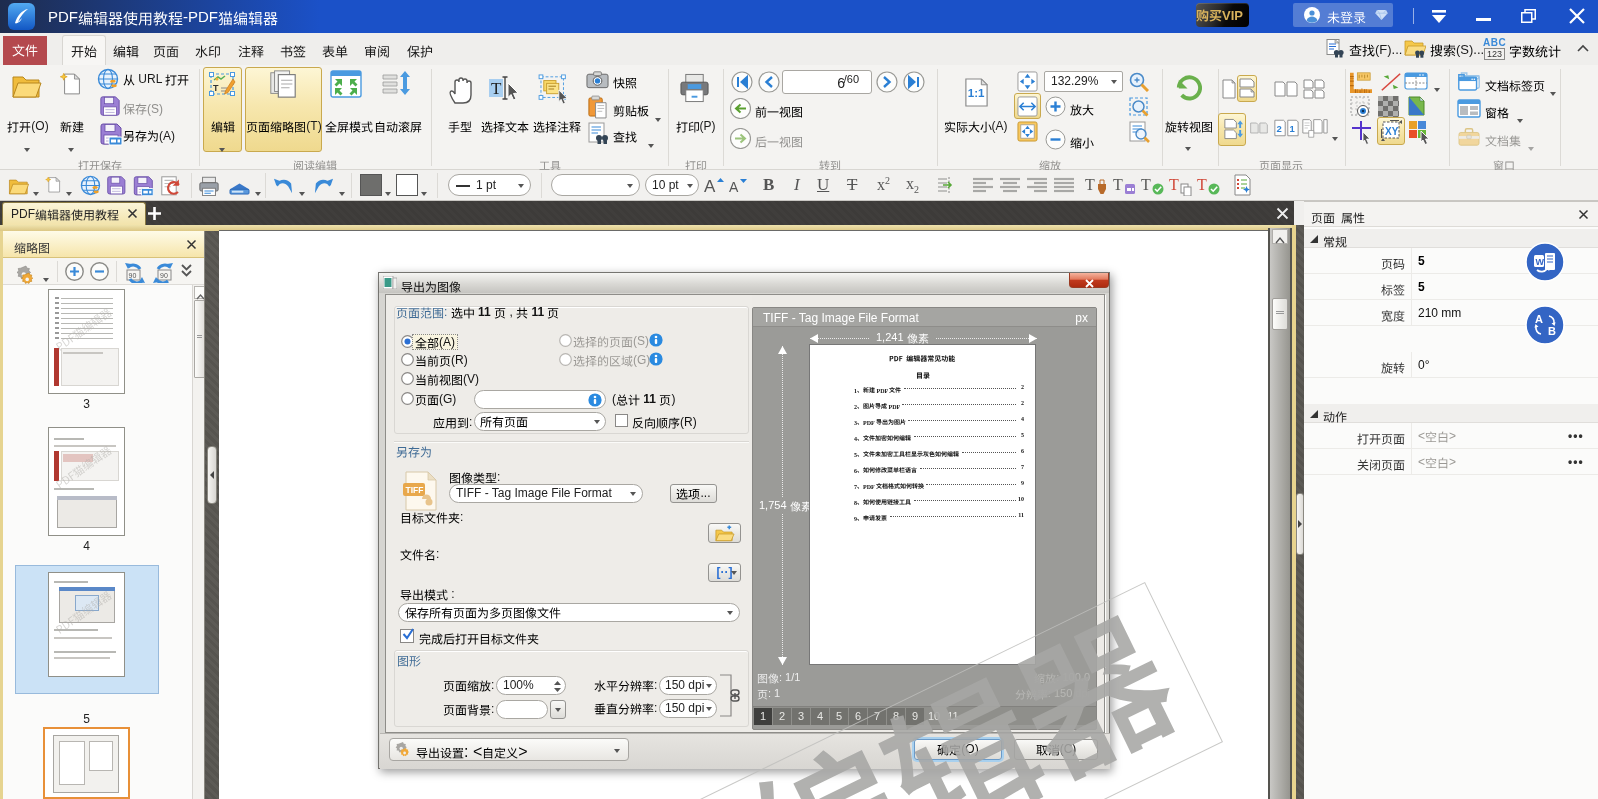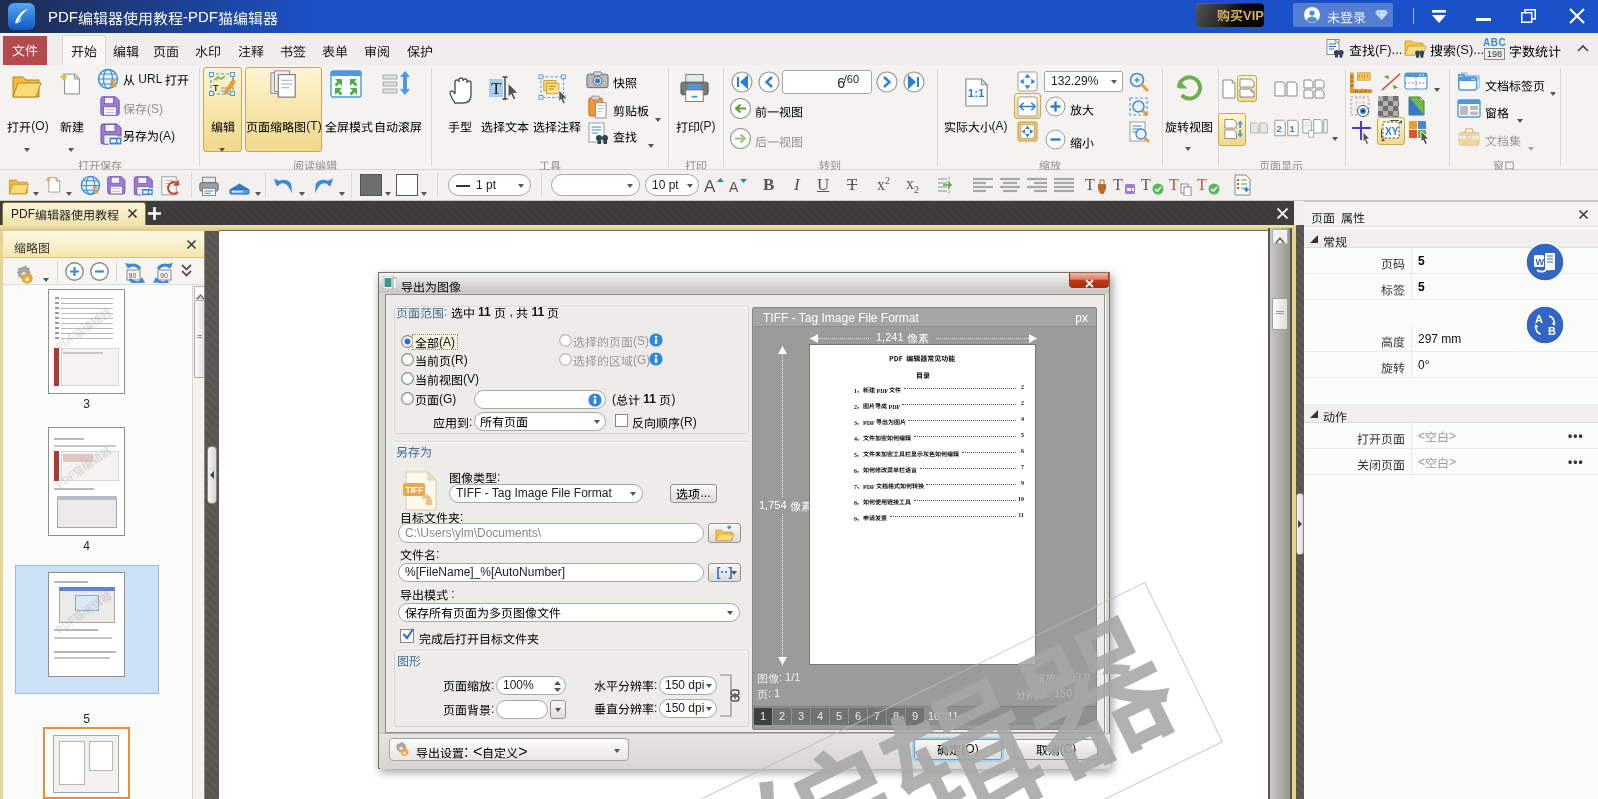--- a/index.html
+++ b/index.html
@@ -247,21 +247,21 @@
         <use href="#g3" x="300.0"></use>
         <use href="#g4" x="400.0"></use>
         <use href="#g5" x="500.0"></use>
         <use href="#g6" x="600.0"></use>
       </svg>-PDF<svg class="cj" style="" width="60.0" height="15" viewBox="0 0 400.0 100" fill="#fff">
         <use href="#g7" x="0"></use>
         <use href="#g0" x="100.0"></use>
         <use href="#g1" x="200.0"></use>
         <use href="#g2" x="300.0"></use>
       </svg></div>
-    <div class="ab" style="left:1196px;top:3px;width:68px;height:24px;background:linear-gradient(115deg,#555 0%,#2a2a2a 40%,#0a0a0a 60%,#000 100%);border-radius:4px;box-shadow:inset 0 1px 0 rgba(255,255,255,.15);text-align:right;line-height:24px"><svg class="cj" style="" width="26.0" height="13" viewBox="0 0 200.0 100" fill="#d8b25c">
+    <div class="ab" style="left:1196px;top:3px;width:53px;height:24px;background:linear-gradient(115deg,#555 0%,#2a2a2a 40%,#0a0a0a 60%,#000 100%);border-radius:4px;box-shadow:inset 0 1px 0 rgba(255,255,255,.15);text-align:left;line-height:24px"><svg class="cj" style="" width="26.0" height="13" viewBox="0 0 200.0 100" fill="#d8b25c">
         <use href="#g8" x="0"></use>
         <use href="#g9" x="100.0"></use>
       </svg><span style="color:#d8b25c;font-size:13px;font-weight:bold">VIP</span></div>
     <div class="ab" style="left:1293px;top:3px;width:100px;height:24px;background:#547dd4;border-radius:2px">
       <svg class="ab" style="left:11px;top:4px" width="16" height="16" viewBox="0 0 16 16">
         <circle cx="8" cy="8" r="8" fill="#fff"></circle>
         <circle cx="8" cy="6" r="2.6" fill="#4a90d8"></circle>
         <path d="M2.5 13.5 C3.5 10.5 6 9.5 8 9.5 C10 9.5 12.5 10.5 13.5 13.5 A8 8 0 0 1 2.5 13.5Z" fill="#4a90d8"></path>
       </svg>
       <div class="ab" style="left:34px;top:5px"><svg class="cj" style="" width="39.0" height="13" viewBox="0 0 300.0 100" fill="#fff">
@@ -352,21 +352,21 @@
         <circle cx="17.8" cy="14" r="2.4" fill="#345"></circle>
         <rect x="12" y="15.5" width="3" height="3.2" fill="#345"></rect>
         <rect x="16.4" y="15.5" width="3" height="3.2" fill="#345"></rect>
       </g>
     </svg>
     <div class="ab" style="left:1430px;top:9px;font-size:13px;color:#1a1a1a"><svg class="cj" style="" width="26.0" height="13" viewBox="0 0 200.0 100" fill="#000">
         <use href="#g33" x="0"></use>
         <use href="#g34" x="100.0"></use>
       </svg>(S)...</div>
     <div class="ab" style="left:1483px;top:4px;font-size:10px;font-weight:bold;color:#3a8ad8;letter-spacing:.5px">ABC</div>
-    <div class="ab" style="left:1484px;top:15px;width:21px;height:12px;border:1px solid #8a8a88;background:#f2f1ef;font-size:9px;color:#333;text-align:center;line-height:10px">198</div>
+    <div class="ab" style="left:1484px;top:15px;width:21px;height:12px;border:1px solid #8a8a88;background:#f2f1ef;font-size:9px;color:#333;text-align:center;line-height:10px">123</div>
     <div class="ab" style="left:1509px;top:9px"><svg class="cj" style="" width="52.0" height="13" viewBox="0 0 400.0 100" fill="#000">
         <use href="#g35" x="0"></use>
         <use href="#g36" x="100.0"></use>
         <use href="#g37" x="200.0"></use>
         <use href="#g38" x="300.0"></use>
       </svg></div>
     <svg class="ab" style="left:1577px;top:11px" width="12" height="8" viewBox="0 0 12 8">
       <path d="M1 7 L6 2 L11 7" stroke="#444" stroke-width="1.6" fill="none"></path>
     </svg>
   </div>
@@ -1409,32 +1409,30 @@
             <use href="#g68" x="0"></use>
             <use href="#g113" x="100.0"></use>
           </svg>...</div>
         <div class="ab" style="left:14px;top:215px;"><svg class="cj" style="" width="60.0" height="12" viewBox="0 0 500.0 100" fill="#000">
             <use href="#g114" x="0"></use>
             <use href="#g86" x="100.0"></use>
             <use href="#g13" x="200.0"></use>
             <use href="#g14" x="300.0"></use>
             <use href="#g115" x="400.0"></use>
           </svg>:</div>
-        <div class="in" style="left:12px;top:228px;width:306px;height:20px;line-height:18px;padding-left:6px;color:#8a8886">C:\Users\ylm\Documents\</div>
         <div class="btn" style="left:322px;top:228px;width:33px;height:20px"><svg width="21" height="17" viewBox="0 0 22 17" style="margin-top:1px">
             <path d="M2 5 H8 L10 7 H19 V16 H2Z" fill="#f5c84a" stroke="#c89a28" stroke-width=".8"></path>
             <path d="M2 16 L5 9 H21 L18 16Z" fill="#fadc82" stroke="#c89a28" stroke-width=".8"></path>
             <path d="M14 2 h4 m-2 -2 v4" stroke="#3a8ad8" stroke-width="1.6"></path>
           </svg></div>
         <div class="ab" style="left:14px;top:252px;"><svg class="cj" style="" width="36.0" height="12" viewBox="0 0 300.0 100" fill="#000">
             <use href="#g13" x="0"></use>
             <use href="#g14" x="100.0"></use>
             <use href="#g116" x="200.0"></use>
           </svg>:</div>
-        <div class="in" style="left:12px;top:268px;width:306px;height:19px;line-height:17px;padding-left:6px">%[FileName]_%[AutoNumber]</div>
         <div class="btn" style="left:322px;top:268px;width:33px;height:19px;line-height:17px;color:#2a6fd4;font-weight:bold">[··]<span class="darr" style="position:absolute;right:3px;top:7px"></span></div>
         <div class="ab" style="left:14px;top:292px;"><svg class="cj" style="" width="48.0" height="12" viewBox="0 0 400.0 100" fill="#000">
             <use href="#g92" x="0"></use>
             <use href="#g93" x="100.0"></use>
             <use href="#g61" x="200.0"></use>
             <use href="#g62" x="300.0"></use>
           </svg> :</div>
         <div class="in" style="left:12px;top:308px;width:342px;height:19px;line-height:17px;padding-left:6px"><svg class="cj" style="" width="156.0" height="12" viewBox="0 0 1300.0 100" fill="#000">
             <use href="#g29" x="0"></use>
             <use href="#g40" x="100.0"></use>
@@ -1843,27 +1841,27 @@
       <div class="ab" style="left:114px;top:6px;font-size:12px"><b>5</b></div>
     </div>
     <div class="ab" style="left:0;top:72px;width:294px;height:26px;border-bottom:1px solid #ecebe8">
       <div class="ab" style="left:0;top:6px;width:101px;text-align:right"><svg class="cj" style="" width="24.0" height="12" viewBox="0 0 200.0 100" fill="#333">
           <use href="#g86" x="0"></use>
           <use href="#g24" x="100.0"></use>
         </svg></div>
       <div class="ab" style="left:107px;top:0;width:1px;height:26px;background:#ecebe8"></div>
       <div class="ab" style="left:114px;top:6px;font-size:12px"><b>5</b></div>
     </div>
-    <div class="ab" style="left:0;top:124px;width:294px;height:26px;border-bottom:1px solid #ecebe8">
+    <div class="ab" style="left:0;top:98px;width:294px;height:26px;border-bottom:1px solid #ecebe8">
       <div class="ab" style="left:0;top:6px;width:101px;text-align:right"><svg class="cj" style="" width="24.0" height="12" viewBox="0 0 200.0 100" fill="#333">
-          <use href="#g205" x="0"></use>
+          <use href="#g203" x="0"></use>
           <use href="#g204" x="100.0"></use>
         </svg></div>
       <div class="ab" style="left:107px;top:0;width:1px;height:26px;background:#ecebe8"></div>
-      <div class="ab" style="left:114px;top:6px;font-size:12px"><span style="color:#111">297 mm</span></div>
+      <div class="ab" style="left:114px;top:6px;font-size:12px"><span style="color:#111">210 mm</span></div>
     </div>
     <div class="ab" style="left:0;top:150px;width:294px;height:26px;border-bottom:1px solid #ecebe8">
       <div class="ab" style="left:0;top:6px;width:101px;text-align:right"><svg class="cj" style="" width="24.0" height="12" viewBox="0 0 200.0 100" fill="#333">
           <use href="#g84" x="0"></use>
           <use href="#g44" x="100.0"></use>
         </svg></div>
       <div class="ab" style="left:107px;top:0;width:1px;height:26px;background:#ecebe8"></div>
       <div class="ab" style="left:114px;top:6px;font-size:12px"><span style="color:#111">0°</span></div>
     </div>
     <div class="ab" style="left:0;top:202px;width:294px;height:19px;background:#f0efed;border-bottom:1px solid #e0dedb">

